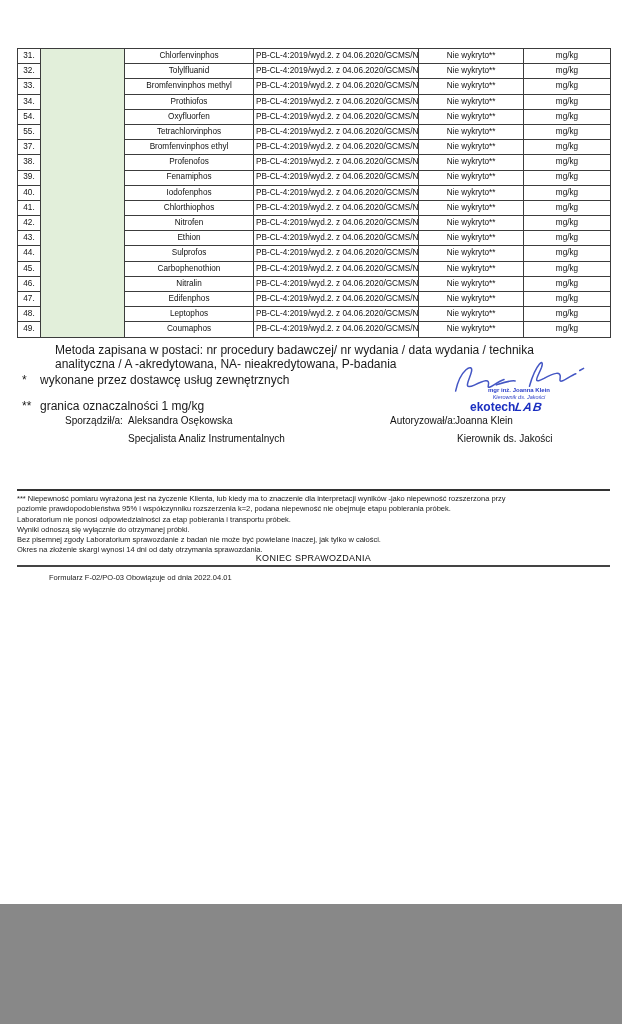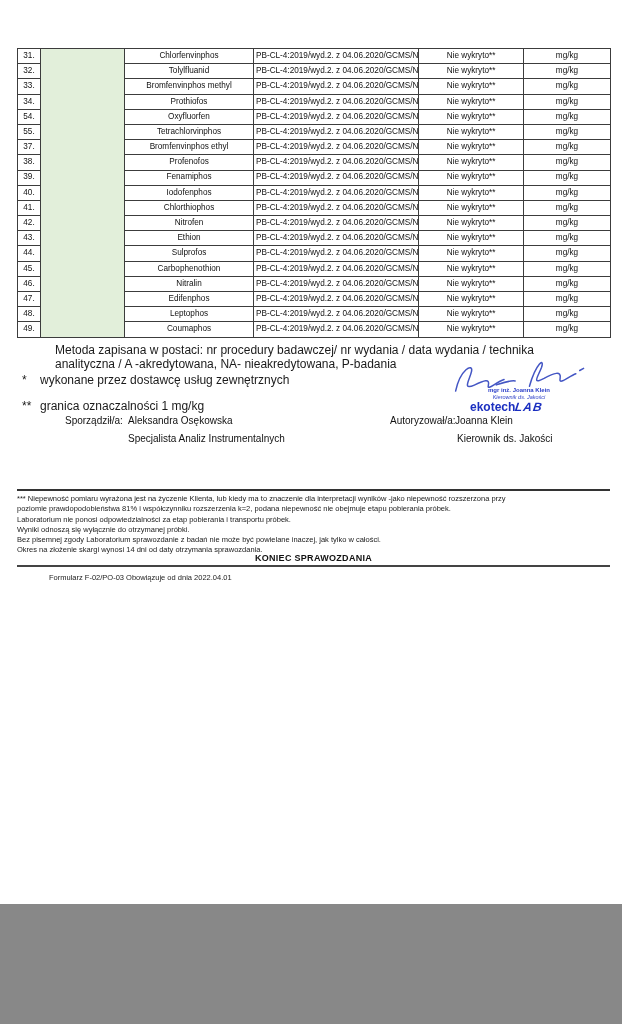--- a/index.html
+++ b/index.html
@@ -44,21 +44,21 @@
   .stamp-title { font-size:5.5px; font-style:italic; line-height:6.5px; }
   .logo { position:absolute; left:470px; top:400px; font-size:12px; font-weight:bold; letter-spacing:0; }
   .logo .suffix { font-style:italic; font-weight:bold; letter-spacing:1px; transform:skewX(-8deg); display:inline-block; }
 
   
   .sign-line { position:absolute; font-size:10px; color:#111; white-space:nowrap; }
 
   
   .rule-top { position:absolute; left:17px; top:489px; width:593px; height:2px; background:#333; }
   .footer-block { position:absolute; left:17px; top:494px; width:593px; font-size:7.5px; line-height:10.3px; color:#222; }
-  .end-line { position:absolute; left:17px; top:553px; width:593px; text-align:center; font-size:9px; font-weight:bold; letter-spacing:0.3px; color:#111; }
+  .end-line { position:absolute; left:17px; top:553px; width:593px; text-align:center; font-size:9px; font-weight:normal; letter-spacing:0.3px; color:#111; }
   .rule-end { position:absolute; left:17px; top:565px; width:593px; height:1.5px; background:#444; }
   .form-line { position:absolute; left:17px; top:573px; font-size:7.5px; color:#222;padding-left:32px; }
 </style>
 </head>
 <body>
 
 <div class="page">
 
   <table class="results">
     <colgroup>
@@ -258,21 +258,21 @@
   <span class="sign-line" style="left:128px; top:415px;">Aleksandra Osękowska</span>
   <span class="sign-line" style="left:128px; top:433px;">Specjalista Analiz Instrumentalnych</span>
 
   <span class="sign-line" style="left:390px; top:415px;">Autoryzował/a:</span>
   <span class="sign-line" style="left:455px; top:415px;">Joanna Klein</span>
   <span class="sign-line" style="left:457px; top:433px;">Kierownik ds. Jakości</span>
 
   <div class="rule-top"></div>
   <div class="footer-block">
     <div>*** Niepewność pomiaru wyrażona jest na życzenie Klienta,  lub kiedy ma to znaczenie dla interpretacji wyników -jako niepewność rozszerzona przy</div>
-    <div>poziomie prawdopodobieństwa 81% i współczynniku rozszerzenia k=2, podana niepewność nie obejmuje etapu pobierania próbek.</div>
+    <div>poziomie prawdopodobieństwa 95% i współczynniku rozszerzenia k=2, podana niepewność nie obejmuje etapu pobierania próbek.</div>
     <div>Laboratorium nie ponosi odpowiedzialności za etap pobierania i transportu próbek.</div>
     <div>Wyniki odnoszą się wyłącznie do otrzymanej próbki.</div>
     <div>Bez pisemnej zgody Laboratorium sprawozdanie z badań nie może być powielane inaczej, jak tylko w całości.</div>
     <div>Okres na złożenie skargi wynosi 14 dni od daty otrzymania sprawozdania.</div>
   </div>
   <div class="end-line">KONIEC SPRAWOZDANIA</div>
   <div class="rule-end"></div>
   <div class="form-line">Formularz F-02/PO-03 Obowiązuje od dnia 2022.04.01</div>
 
 </div>

